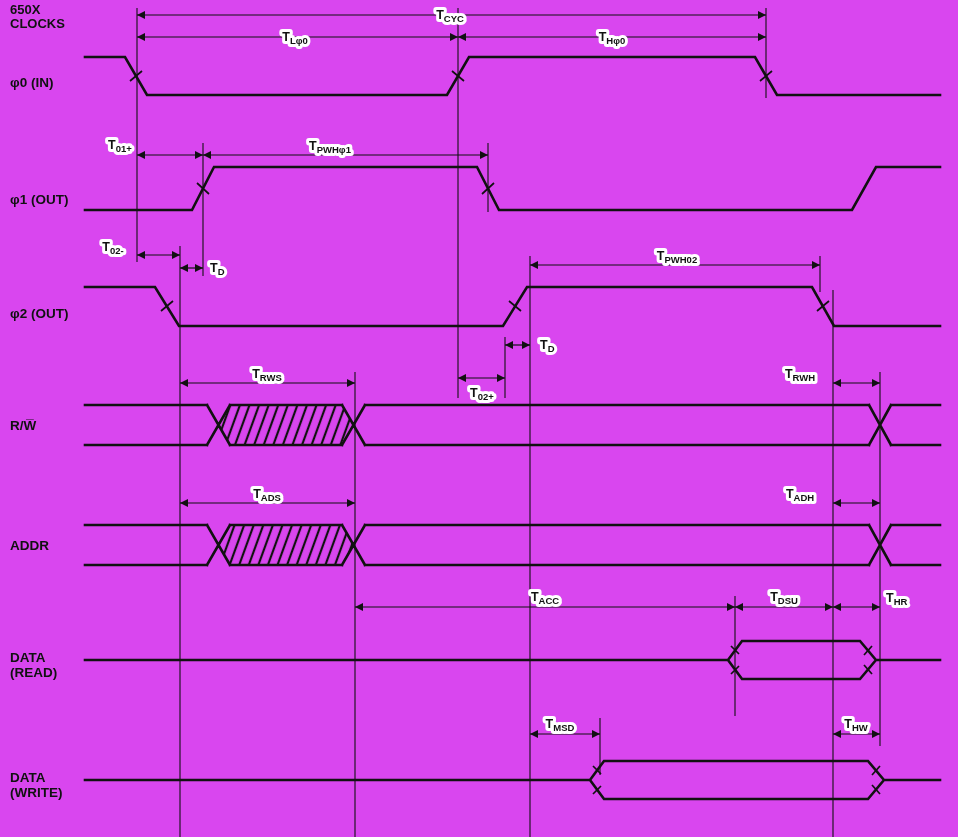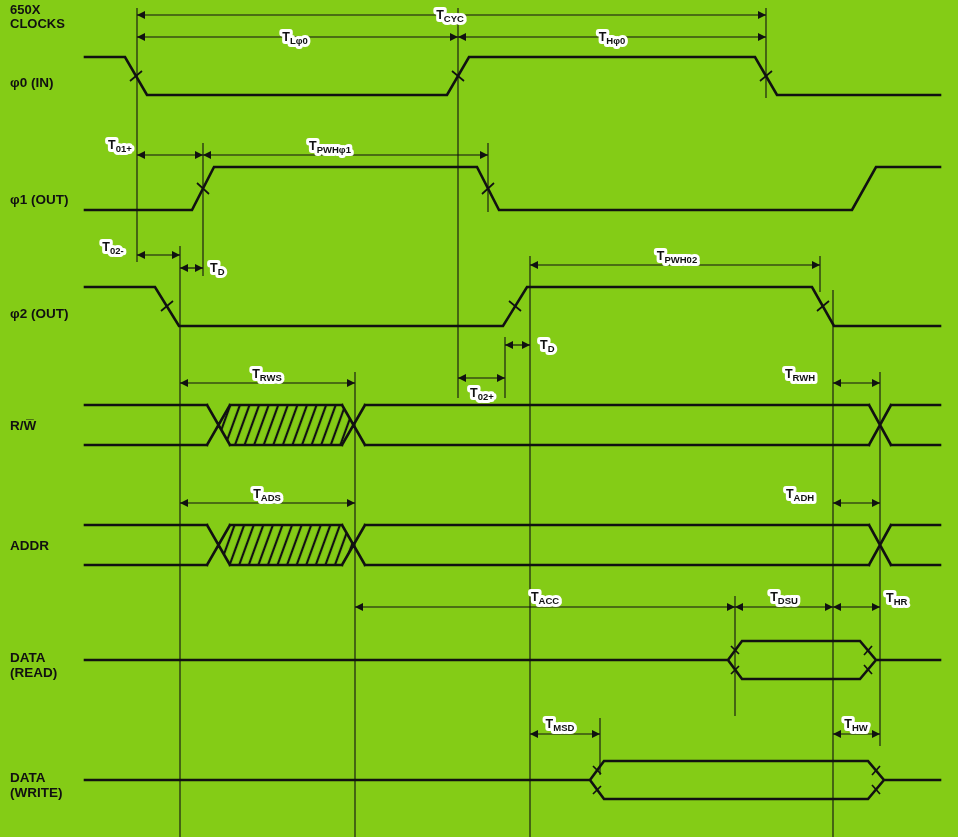--- a/index.html
+++ b/index.html
@@ -1,16 +1,16 @@
 <!DOCTYPE html>
 <html><head>
 <meta charset="utf-8">
 <style>
   html,body{margin:0;padding:0;background:#ffffff;}
-  .canvas{width:958px;height:837px;background:#84cc16;position:relative;overflow:hidden;}
+  .canvas{width:958px;height:837px;background:#d946ef;position:relative;overflow:hidden;}
   svg{display:block;}
   svg text{font-family:"Liberation Sans","DejaVu Sans",sans-serif;font-weight:bold;fill:#111;}
   .sig{font-size:13.5px;}
   .hdr{font-size:13px;}
   .dimlbl{font-size:12.5px;text-anchor:middle;paint-order:stroke fill;stroke:#fff;stroke-width:6px;stroke-linejoin:round;}
   .sub{font-size:9.5px;}
   .wave{fill:none;stroke:#111;stroke-width:2.6;stroke-linejoin:miter;stroke-linecap:square;}
   .ref{stroke:#111;stroke-width:1.1;}
   .dim{stroke:#111;stroke-width:1.2;}
   .tick{fill:none;stroke:#111;stroke-width:1.7;}

